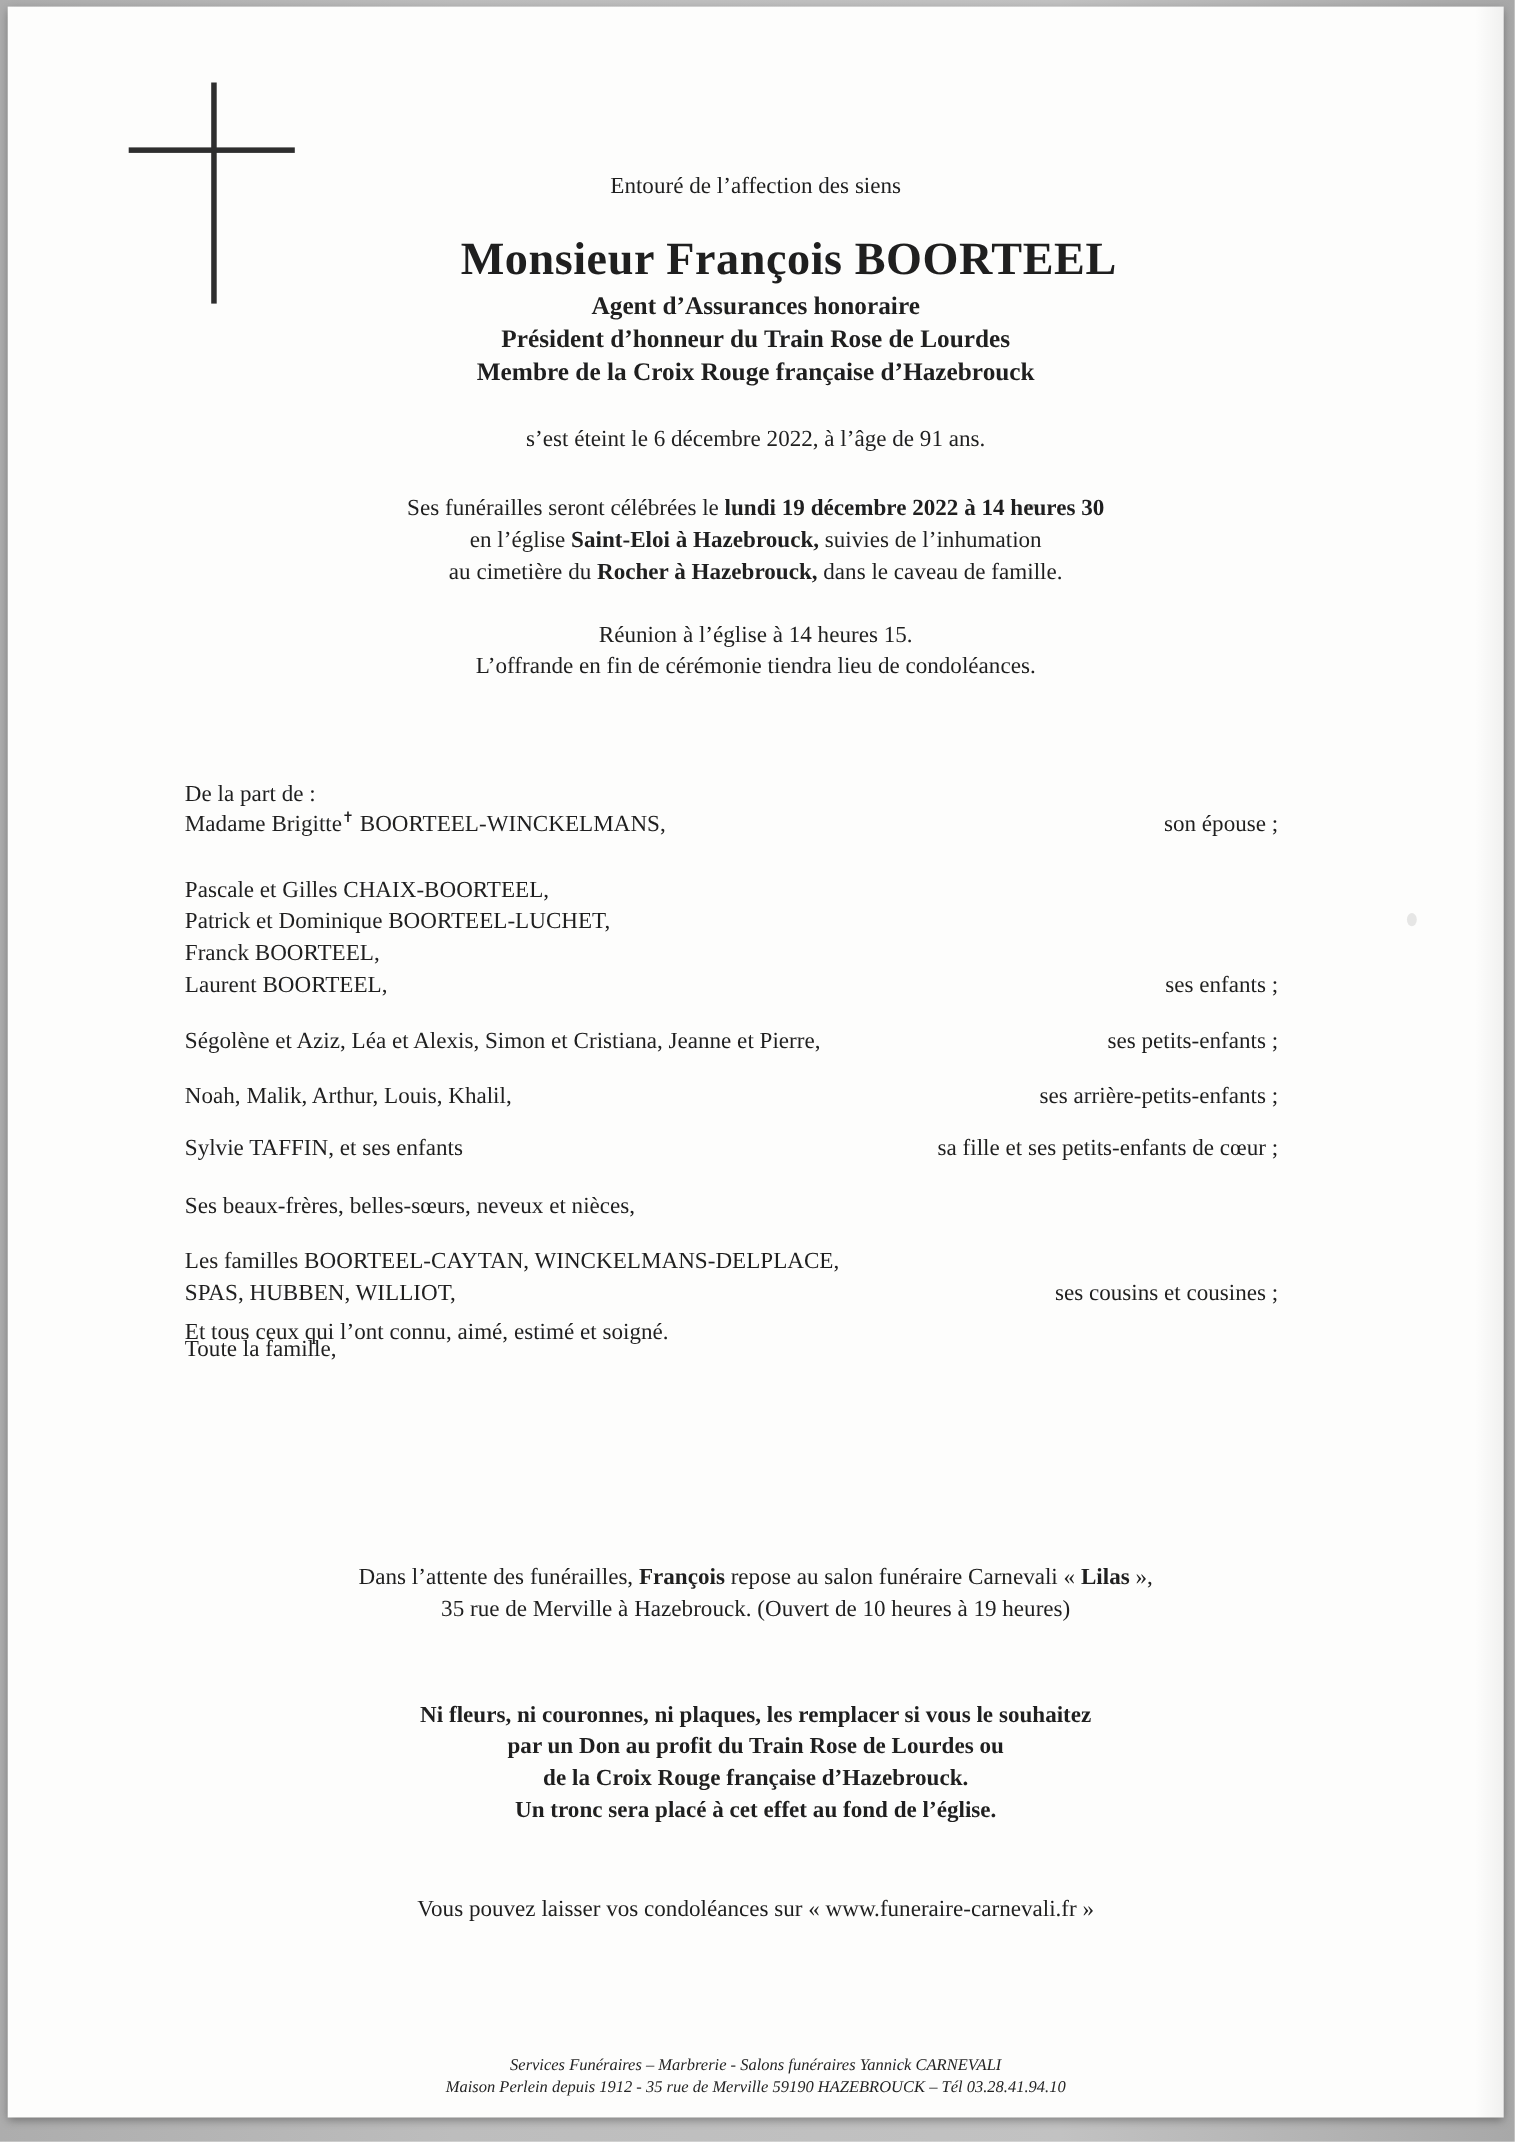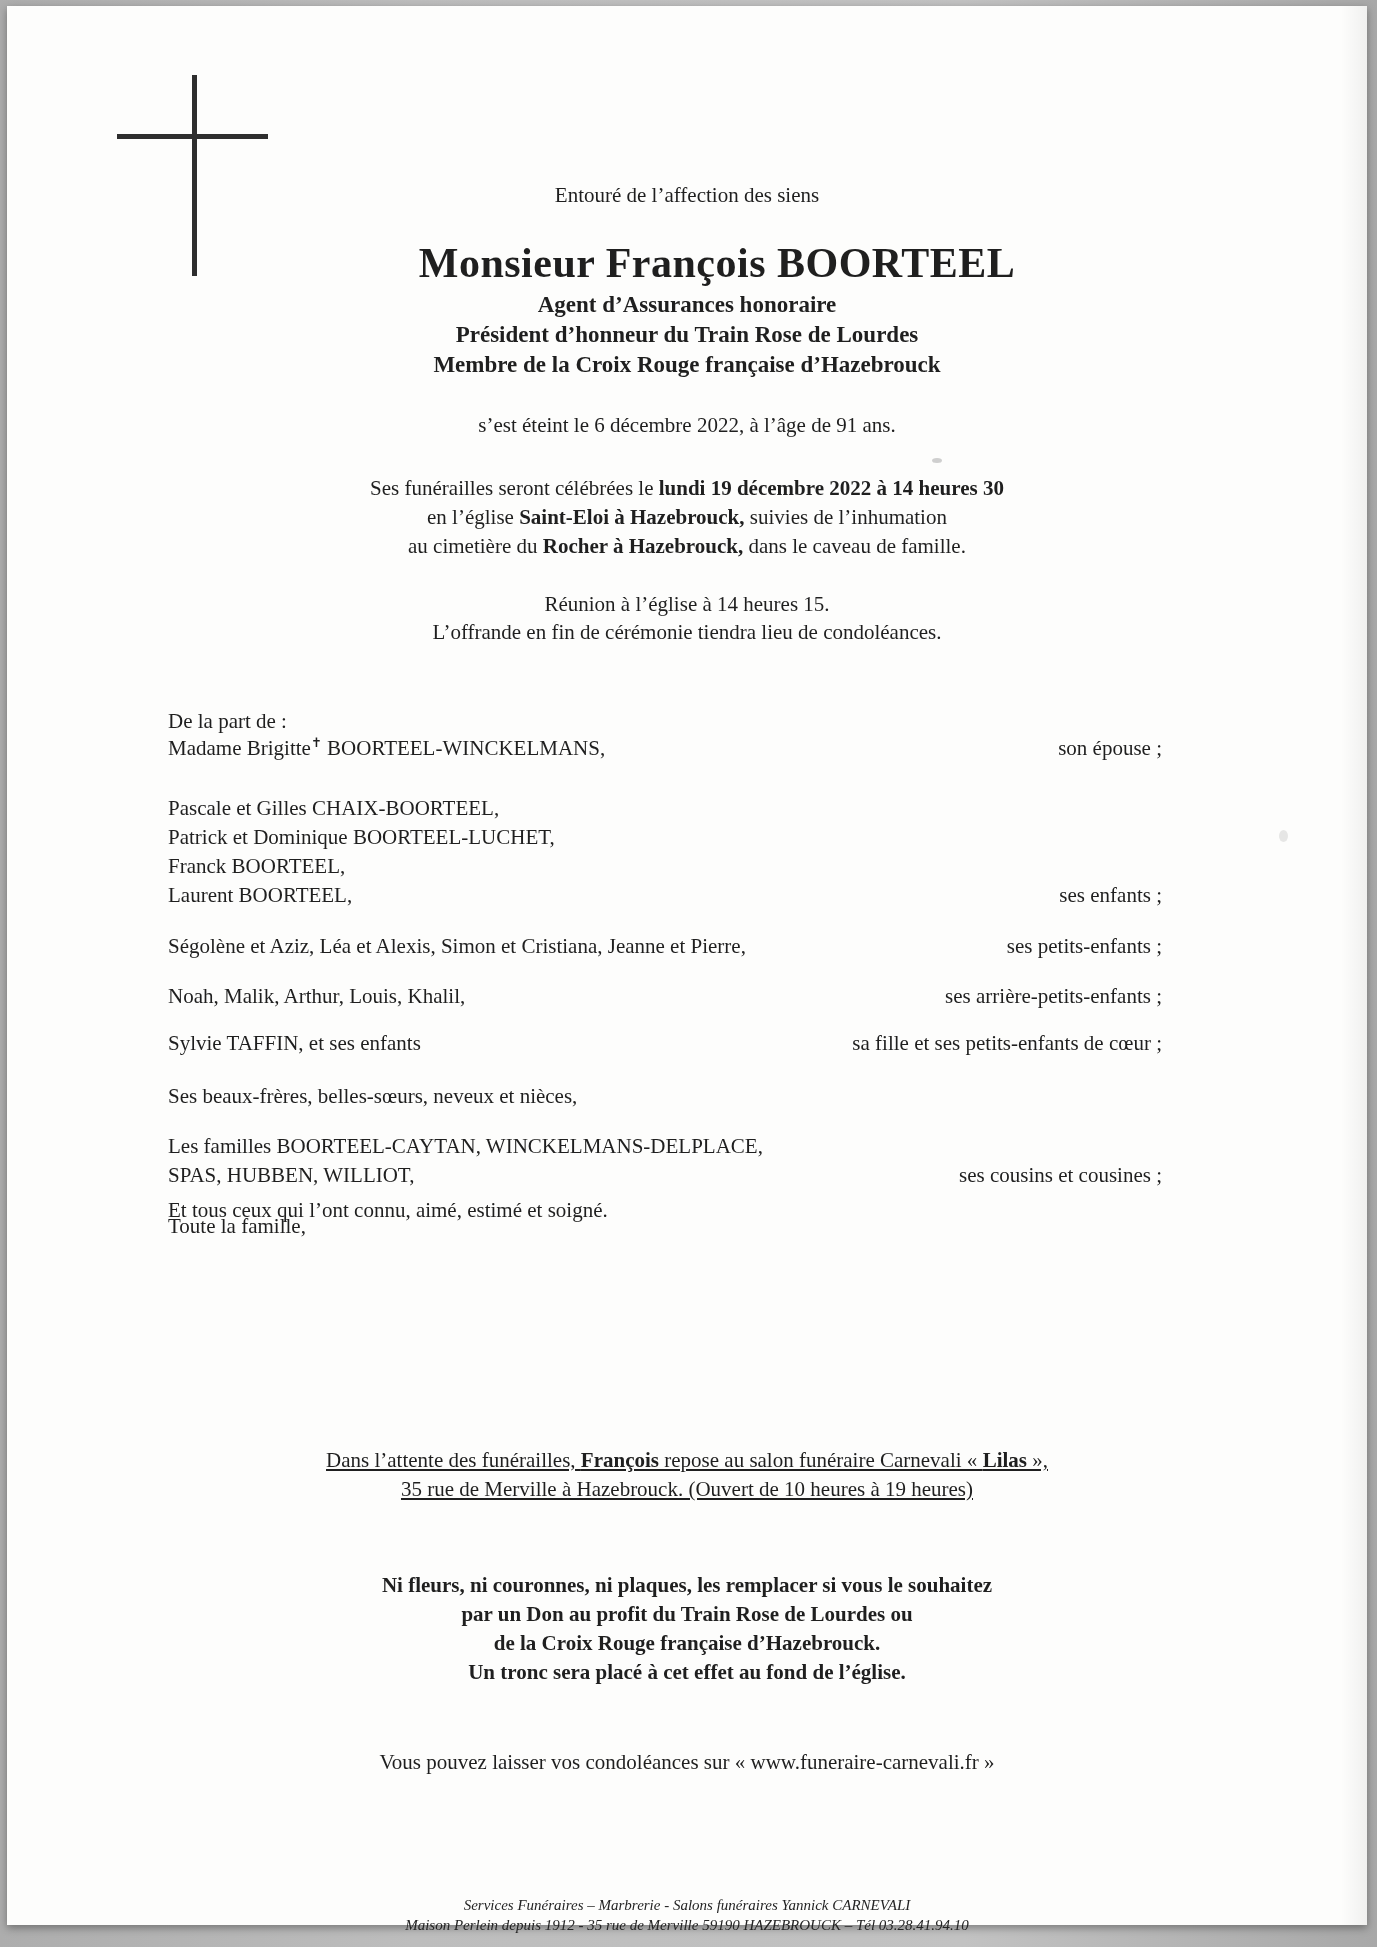--- a/index.html
+++ b/index.html
@@ -13,21 +13,21 @@
   .page{
     position:absolute;top:6px;left:7px;right:10px;bottom:22px;
     background:#fdfdfc;
     box-shadow:0 3px 8px rgba(0,0,0,.35);
   }
   .page::after{ 
     content:"";position:absolute;top:0;right:0;width:26px;height:100%;
     background:linear-gradient(90deg,rgba(0,0,0,0),rgba(0,0,0,.05));
   }
   .abs{position:absolute;}
-  .center{left:0;width:100%;text-align:center;margin-top:27px;}
+  .center{left:0;width:100%;text-align:center;}
   .txt{font-size:21px;line-height:27px;}
   .bold{font-weight:bold;}
   .deceased-name{font-size:42px;font-weight:bold;letter-spacing:.5px;padding-left:30px;}
   .role{font-size:23px;font-weight:bold;line-height:30px;}
   .ceremony{line-height:29px;}
   .reunion{line-height:28px;}
   .frow{
     position:absolute;left:161px;right:205px;
     display:flex;justify-content:space-between;
     font-size:21px;line-height:29px;
@@ -35,21 +35,21 @@
   .frow.baseline{align-items:baseline;}
   .frow.bottom{align-items:flex-end;}
   .names span{display:block;}
   .note{white-space:nowrap;}
   .sup-cross{font-size:13px;vertical-align:super;line-height:0;}
   
   .cross-v{position:absolute;left:185px;top:69px;width:5px;height:201px;background:#2e2e2e;}
   .cross-h{position:absolute;left:110px;top:128px;width:151px;height:5px;background:#2e2e2e;}
   .speck{position:absolute;background:rgba(90,90,90,.28);border-radius:50%;}
   .donation{font-size:21px;font-weight:bold;line-height:29px;}
-  .vigil{line-height:29px;text-decoration:underline;}
+  .vigil{line-height:29px;}
   .footer{
     font-size:15px;font-weight:normal;font-style:italic;line-height:20px;color:#242424;
   }
 </style>
 </head>
 <body>
 
 <div class="page">
 
   <div>

